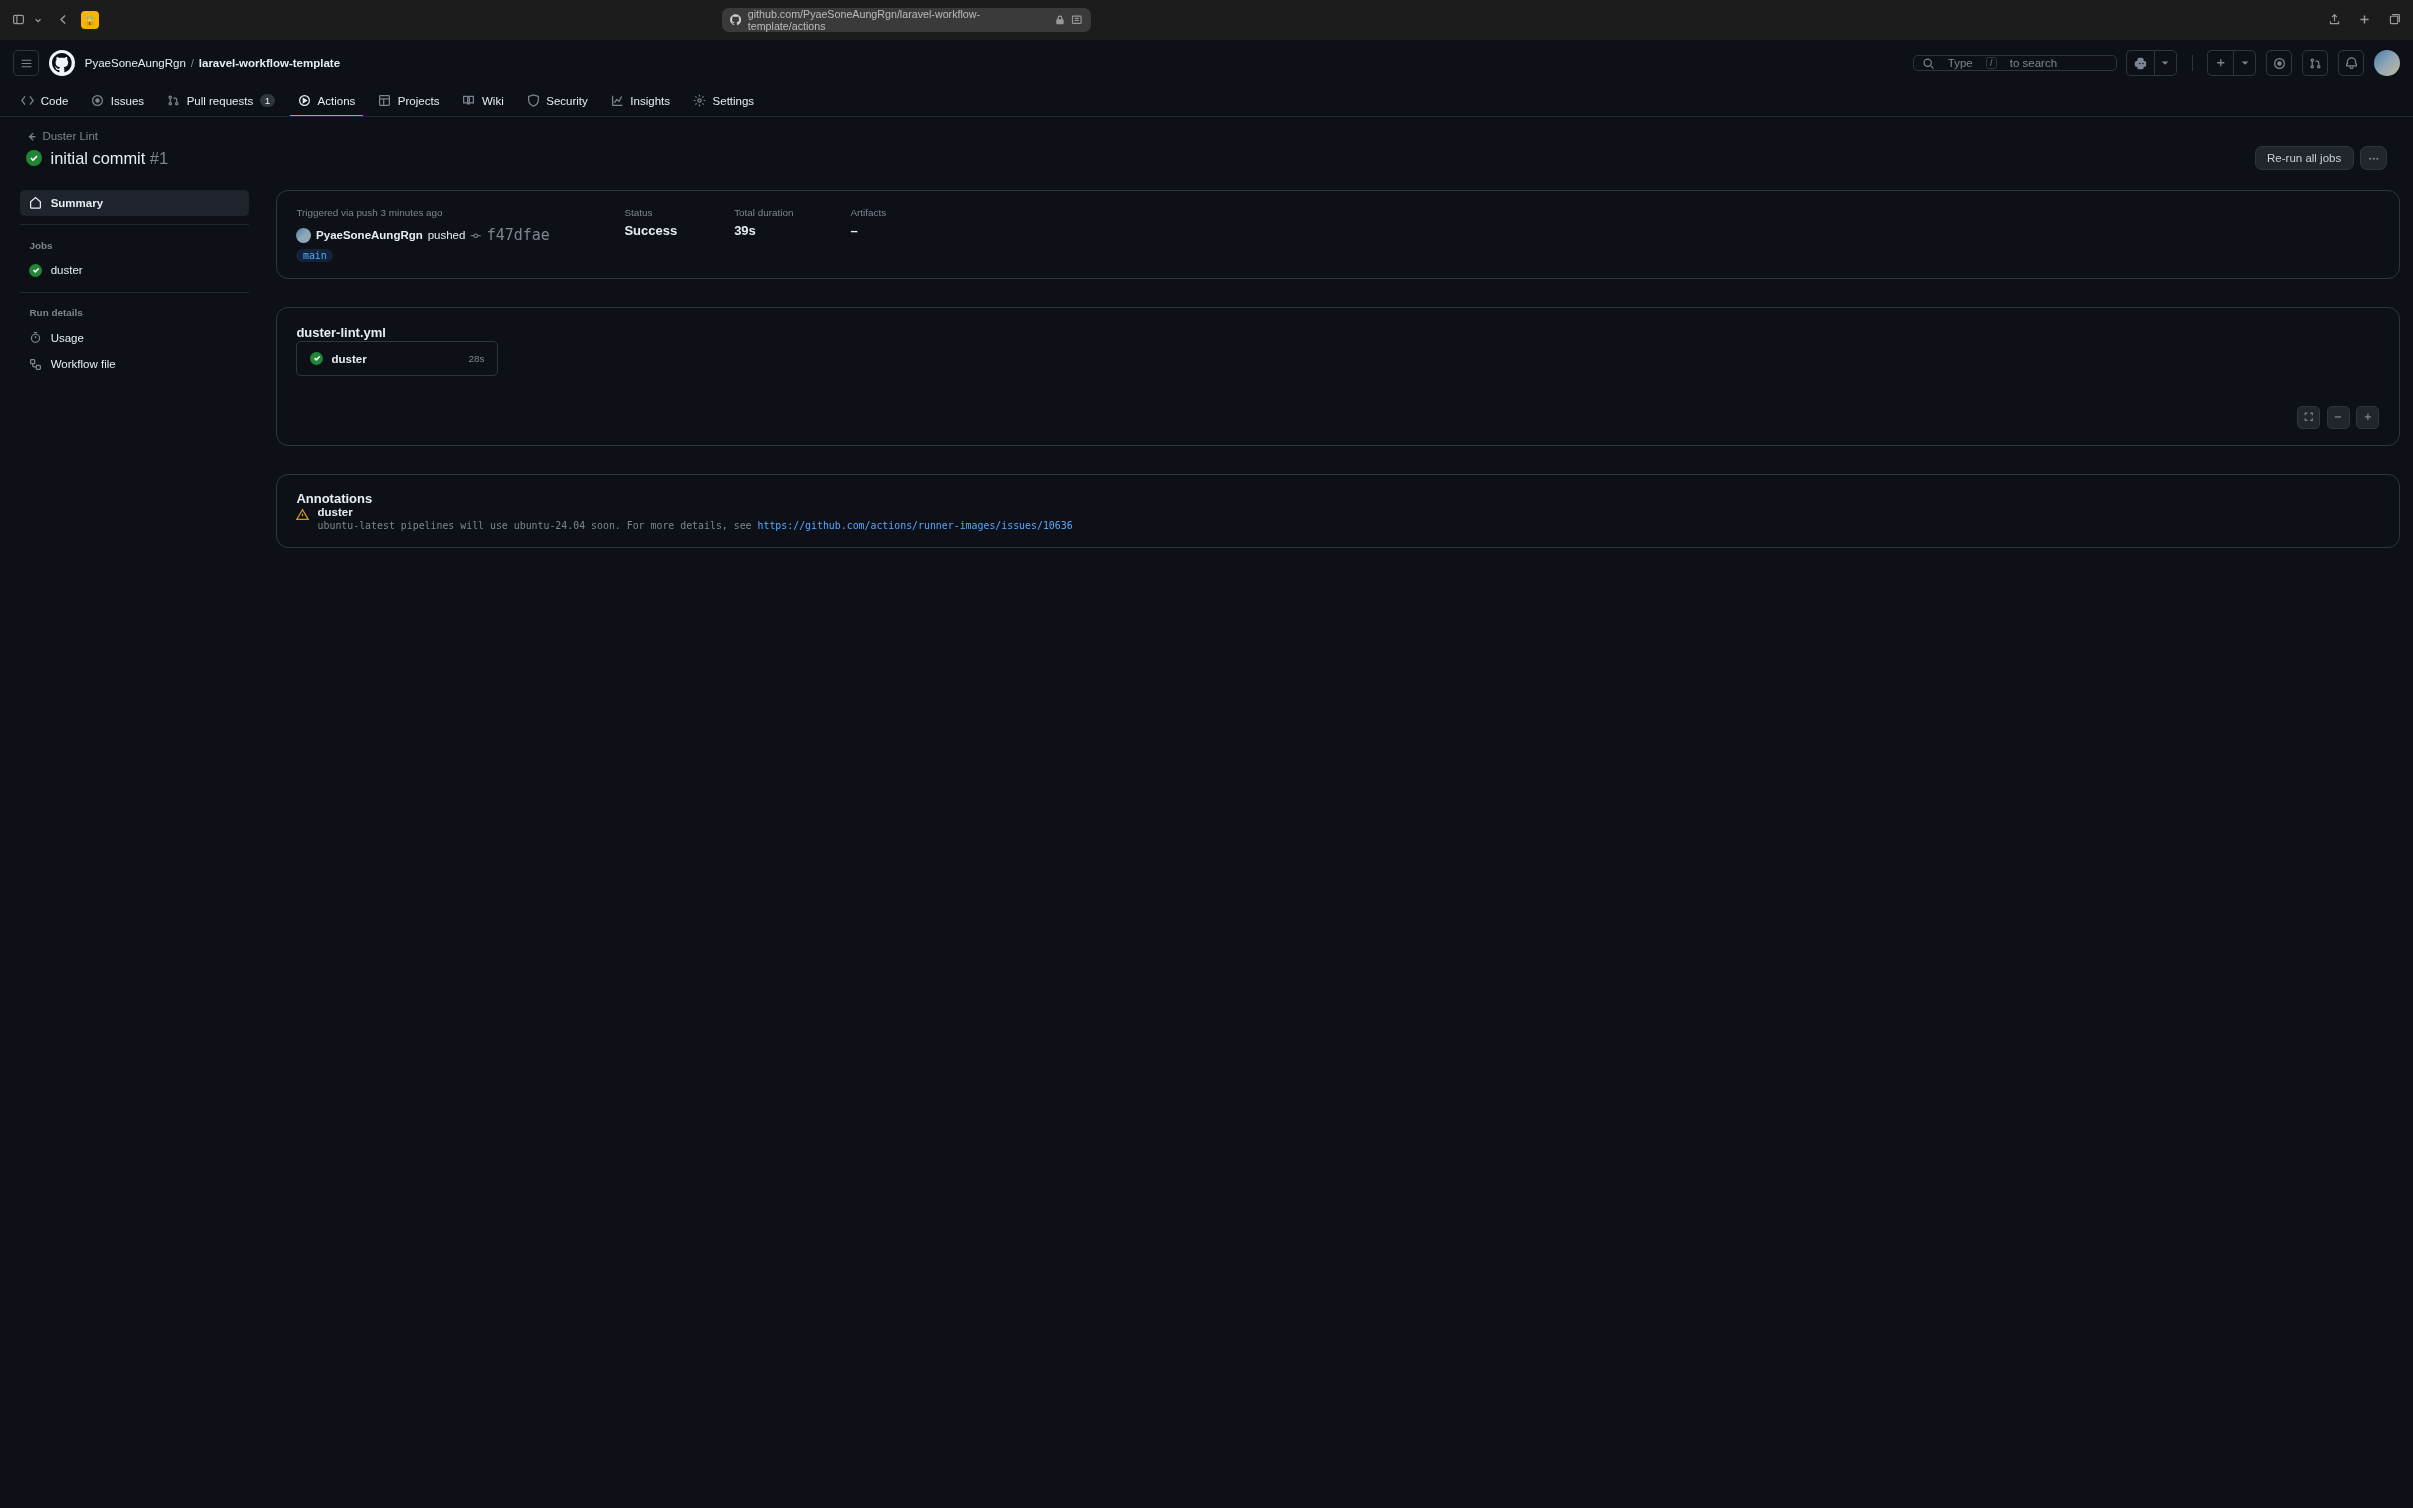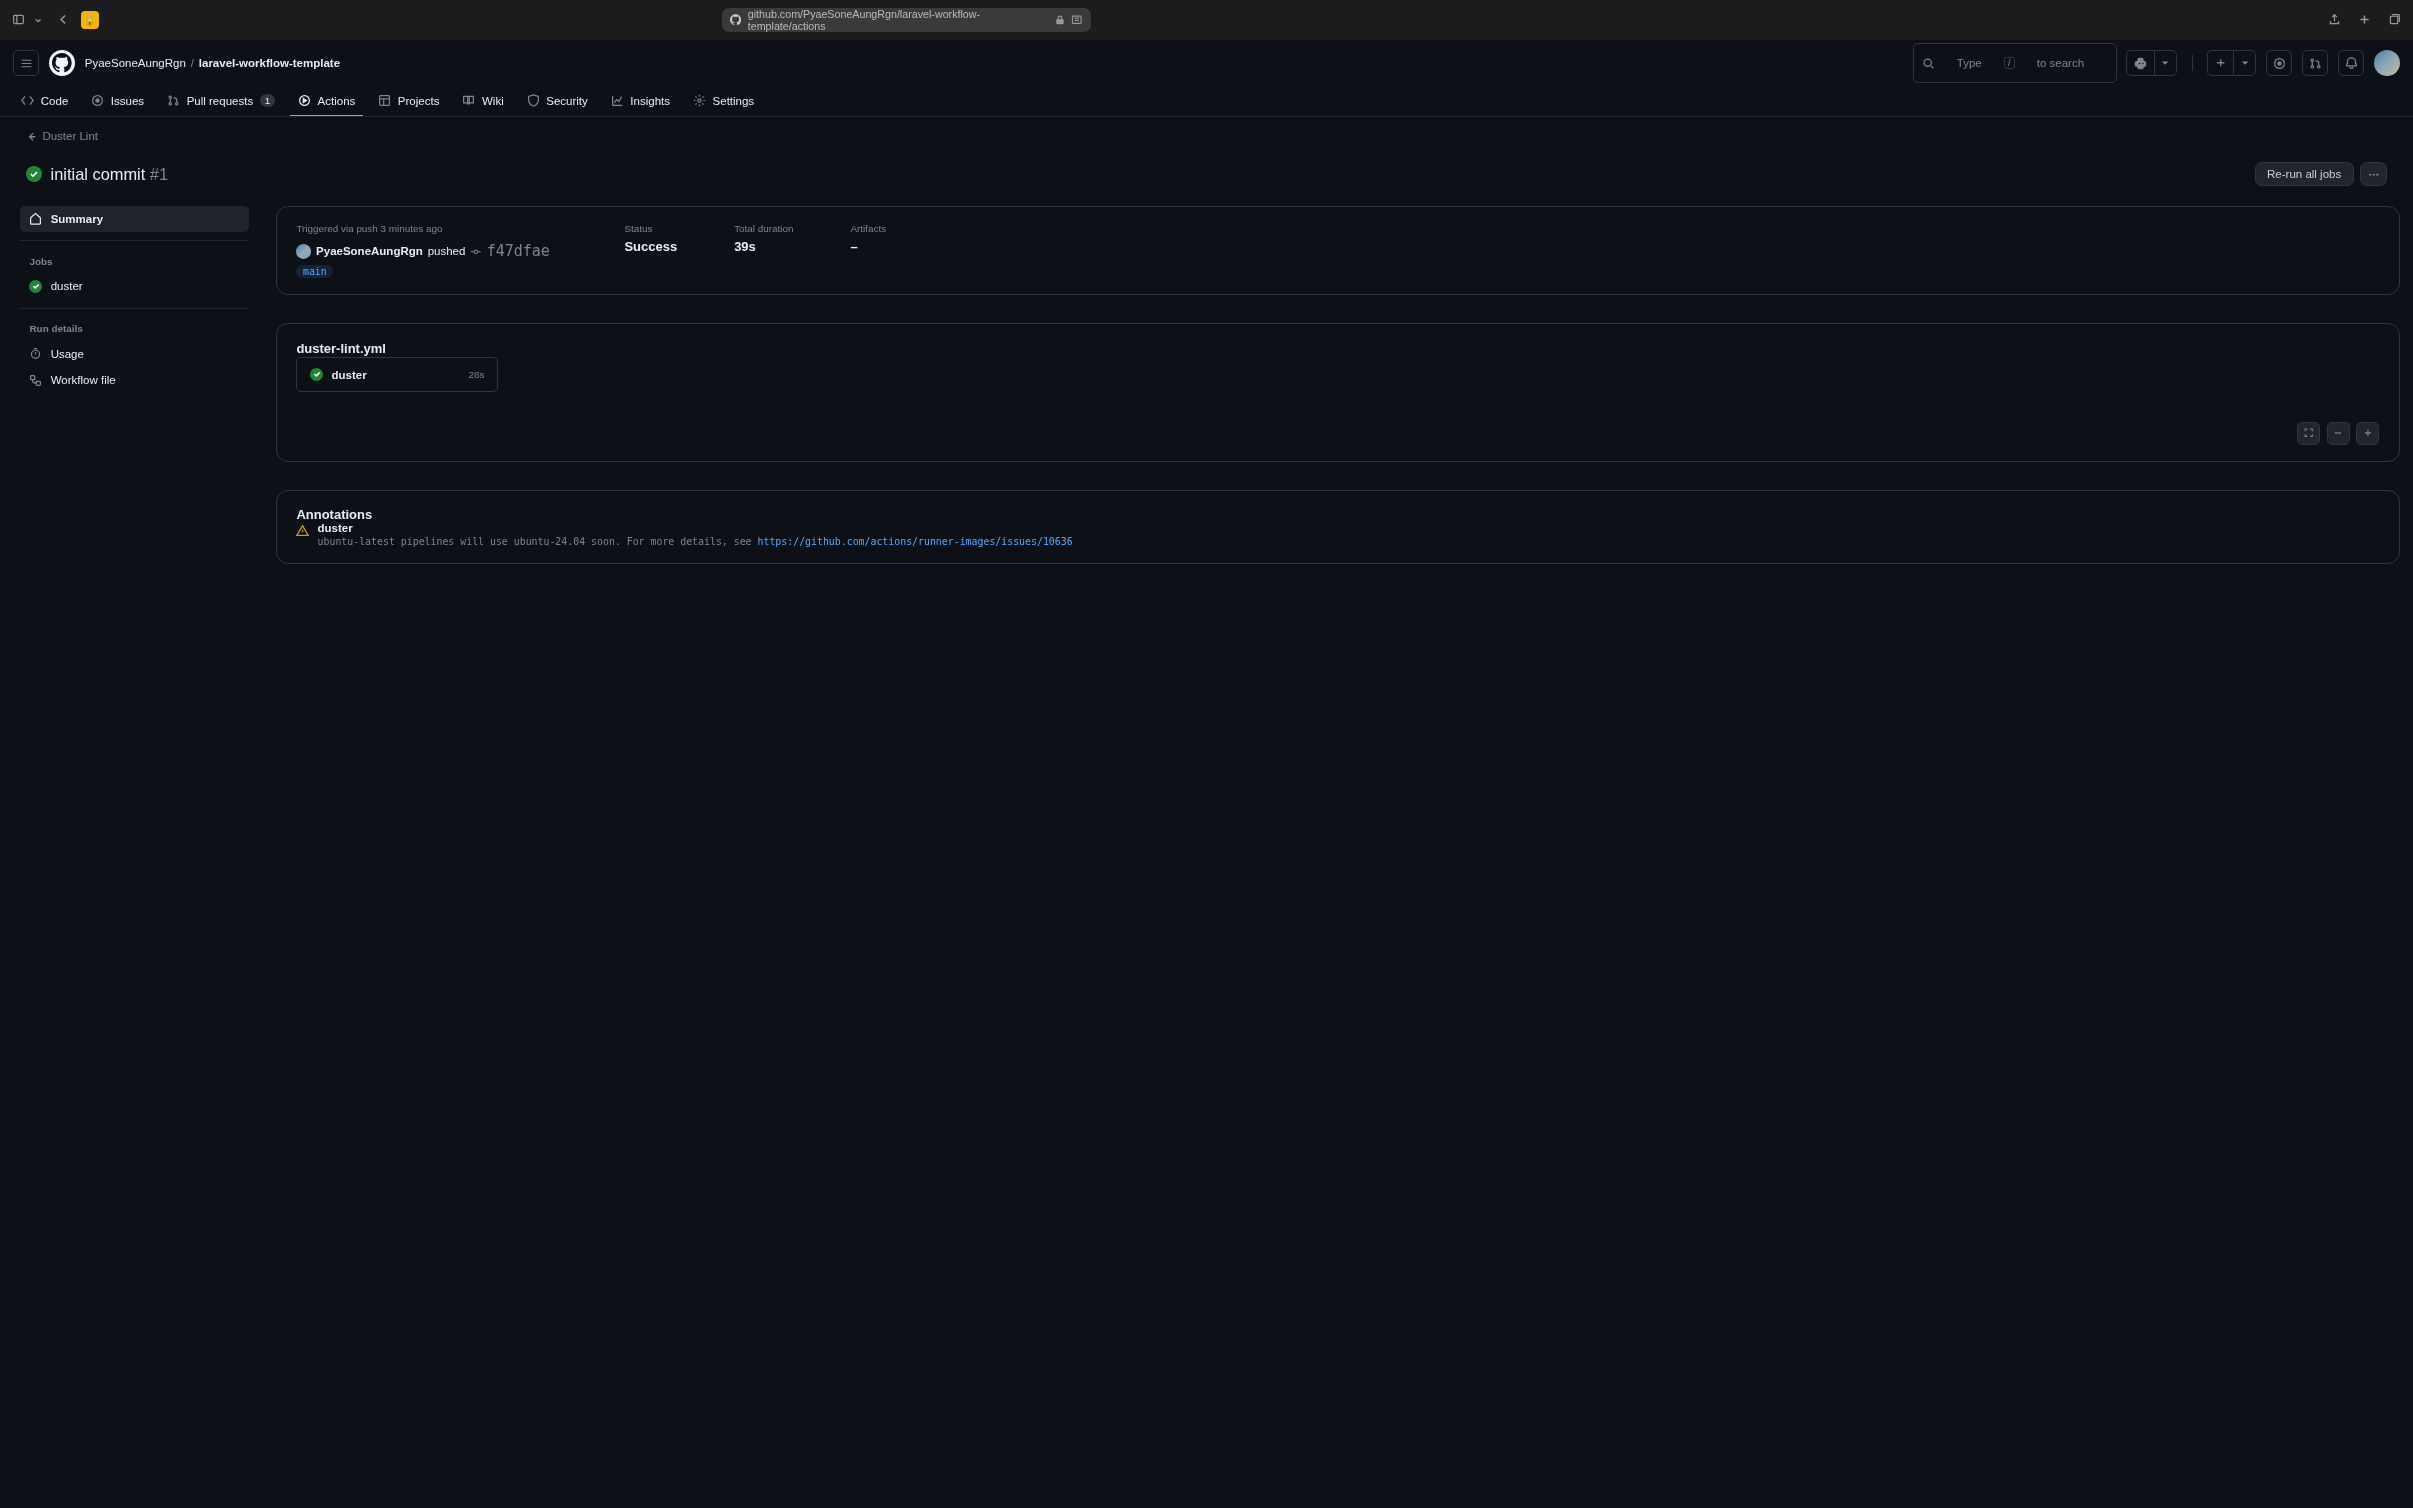--- a/index.html
+++ b/index.html
@@ -67,26 +67,26 @@
       color: #0d1117;
     }
     .breadcrumb { display: flex; gap: 4.9px; align-items: center; font-size: 11.5px; }
     .breadcrumb .sep { color: #7d8590; }
     .breadcrumb .owner { color: #e6edf3; }
     .breadcrumb .repo { color: #e6edf3; font-weight: 600; }
     .search-box {
       margin-left: auto;
       border: 0.8px solid #30363d;
       border-radius: 4.9px;
-      height: 40px;
+      height: 16px;
       width: 204px;
       display: flex;
       align-items: center;
       padding: 0 8.2px;
-      gap: 22px;
+      gap: 13px;
       color: #7d8590;
     }
     .search-box .slash {
       border: 0.8px solid #30363d;
       border-radius: 2.5px;
       padding: 0 3.3px;
       font-size: 9px;
     }
     .header-btn {
       height: 26px;
@@ -132,21 +132,21 @@
       background: #30363d;
       border-radius: 8.2px;
       padding: 0.8px 4.9px;
       font-size: 9.9px;
       color: #e6edf3;
     }
     
     .page-header { padding: 13px 26px 6.6px; }
     .back-link {
       display: flex; align-items: center; gap: 4.9px;
-      color: #7d8590; font-size: 11.5px; margin-bottom: 20px; text-align: center;
+      color: #7d8590; font-size: 11.5px; margin-bottom: 4px; text-align: center;
     }
     .title-row { display: flex; align-items: center; gap: 8.2px; }
     .status-circle {
       width: 16.4px; height: 16.4px;
       background: #238636;
       border-radius: 50%;
       display: flex; align-items: center; justify-content: center;
     }
     .status-circle.small { width: 13px; height: 13px; }
     .run-title { font-size: 16.4px; font-weight: 400; }

